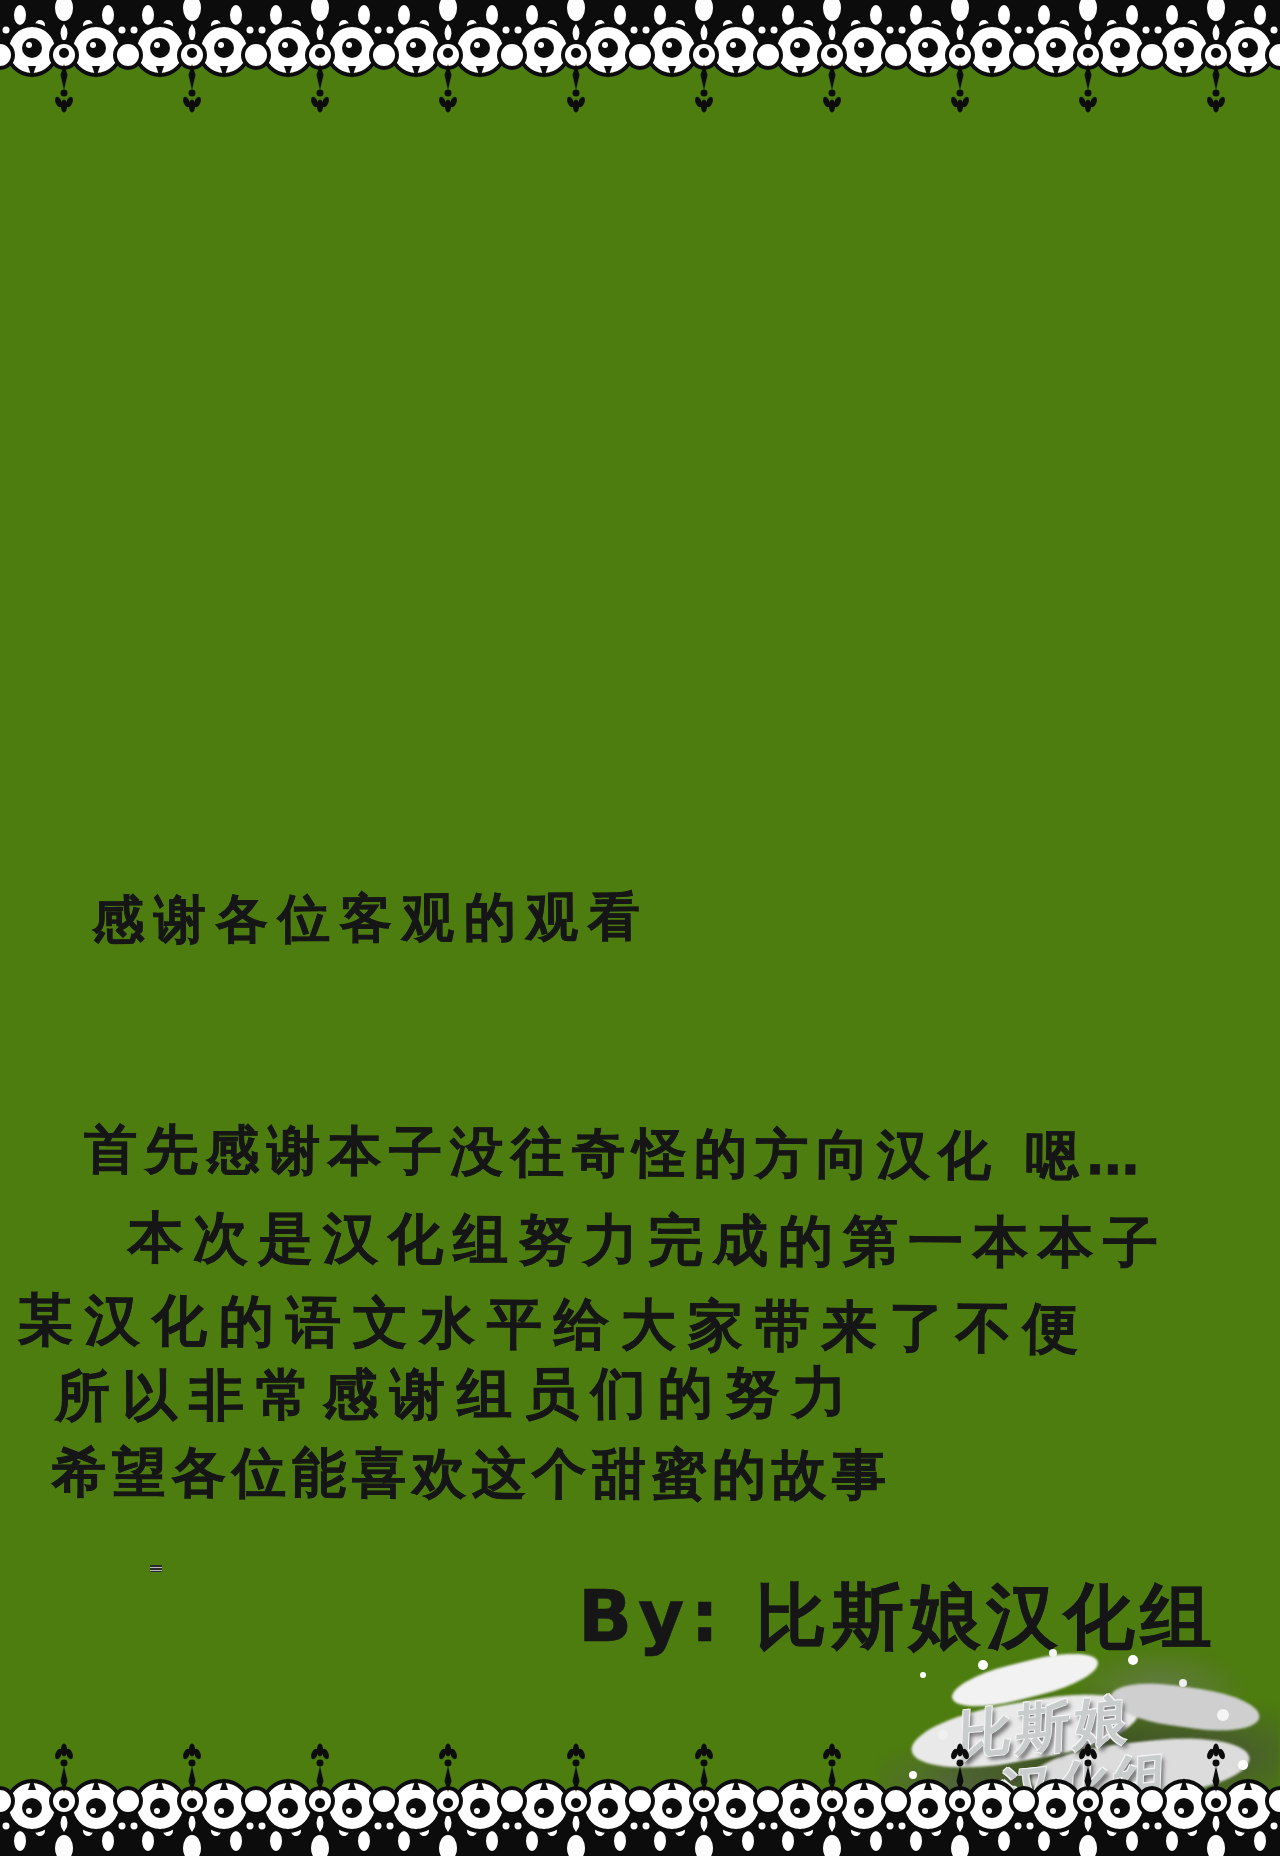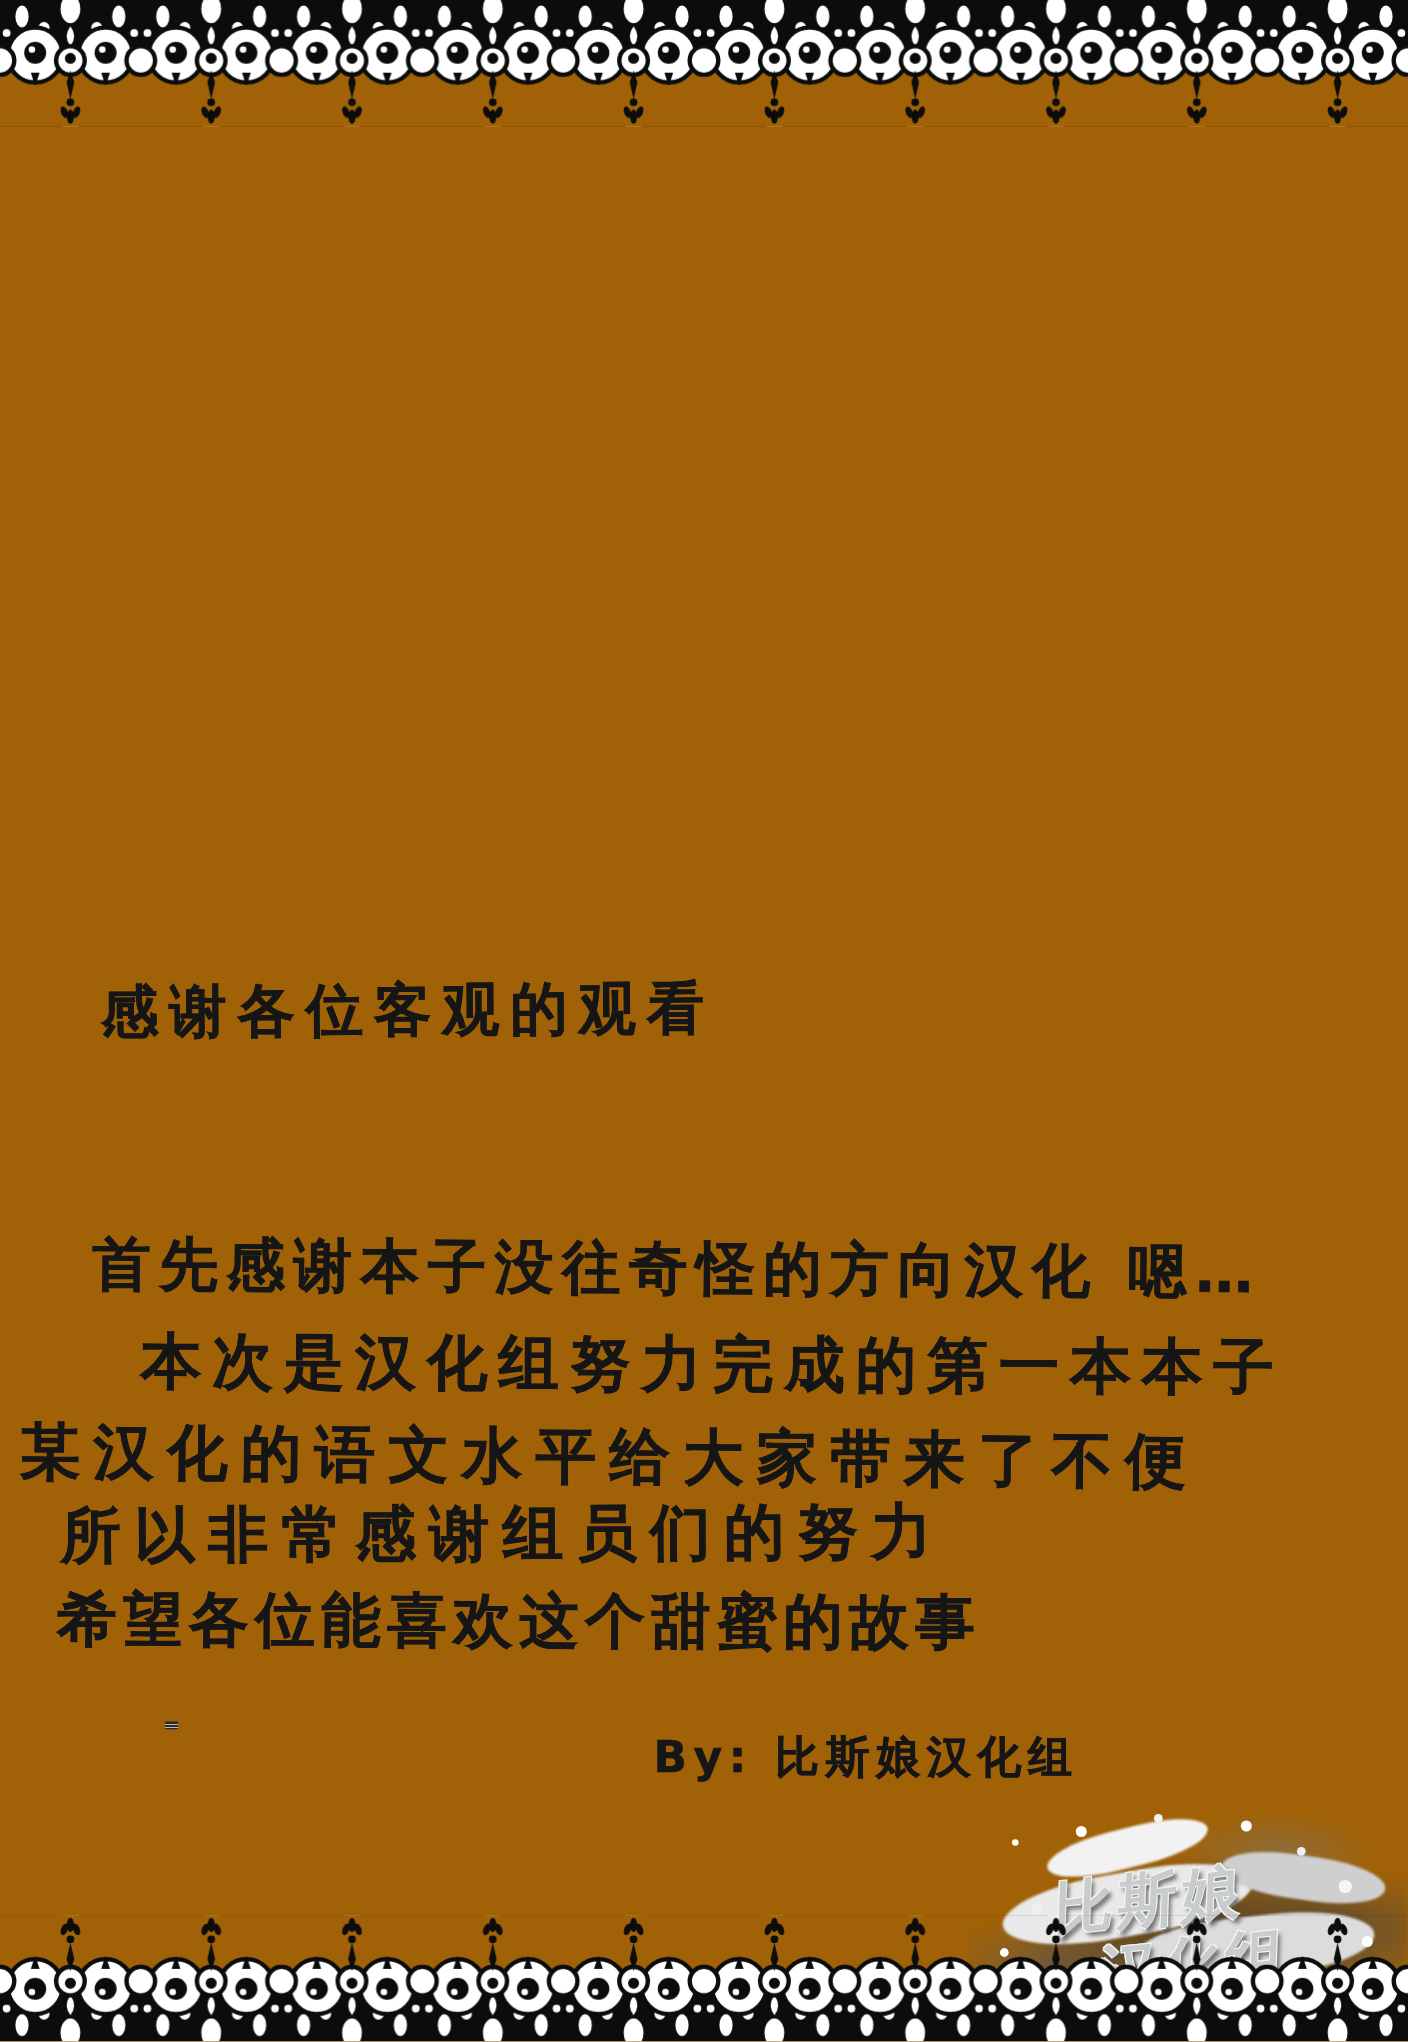--- a/index.html
+++ b/index.html
@@ -1,39 +1,39 @@
 <!DOCTYPE html>
 <html><head>
 <meta charset="utf-8">
 <style>
   html,body{margin:0;padding:0;}
   body{
     width:1280px;height:1856px;position:relative;overflow:hidden;
     background:#ffffff;
     font-family:"DejaVu Sans",sans-serif;
   }
-  .page{position:absolute;inset:0;background:#a16207;}
+  .page{position:absolute;inset:0;background:#4d7c0f;}
 
   
   .lace{position:absolute;left:0;width:1280px;height:115px;pointer-events:none;}
   .lace-top{top:0;}
   .lace-bottom{bottom:0;transform:scaleY(-1);}
 
   
   .hw{
     position:absolute;white-space:nowrap;color:#161616;
     font-weight:700;-webkit-text-stroke:0.5px #161616;
   }
   .t-thanks {left:92px;  top:884px;  font-size:52px;letter-spacing:10px;transform:rotate(-0.4deg);}
   .t-body1  {left:84px;  top:1118px; font-size:53px;letter-spacing:8px; transform:rotate(0.4deg);}
   .t-body2  {left:128px; top:1204px; font-size:55px;letter-spacing:10px;transform:rotate(0.3deg);}
   .t-body3  {left:18px;  top:1288px; font-size:55px;letter-spacing:12px;transform:rotate(0.5deg);}
   .t-body4  {left:55px;  top:1358px; font-size:55px;letter-spacing:12px;transform:rotate(-0.3deg);}
   .t-body5  {left:52px;  top:1438px; font-size:54px;letter-spacing:6px; transform:rotate(0.2deg);}
-  .t-credit {left:594px; top:1570px; font-size:40px;letter-spacing:6px;}
+  .t-credit {left:578px; top:1570px; font-size:71px;letter-spacing:6px;}
 
   
   .speck{
     position:absolute;left:150px;top:1565px;width:12px;height:7px;
     background:repeating-linear-gradient(180deg,#2a2a2a 0 2px,#bbb 2px 3px);
     border-radius:1px;
   }
 
   
   .wm{

